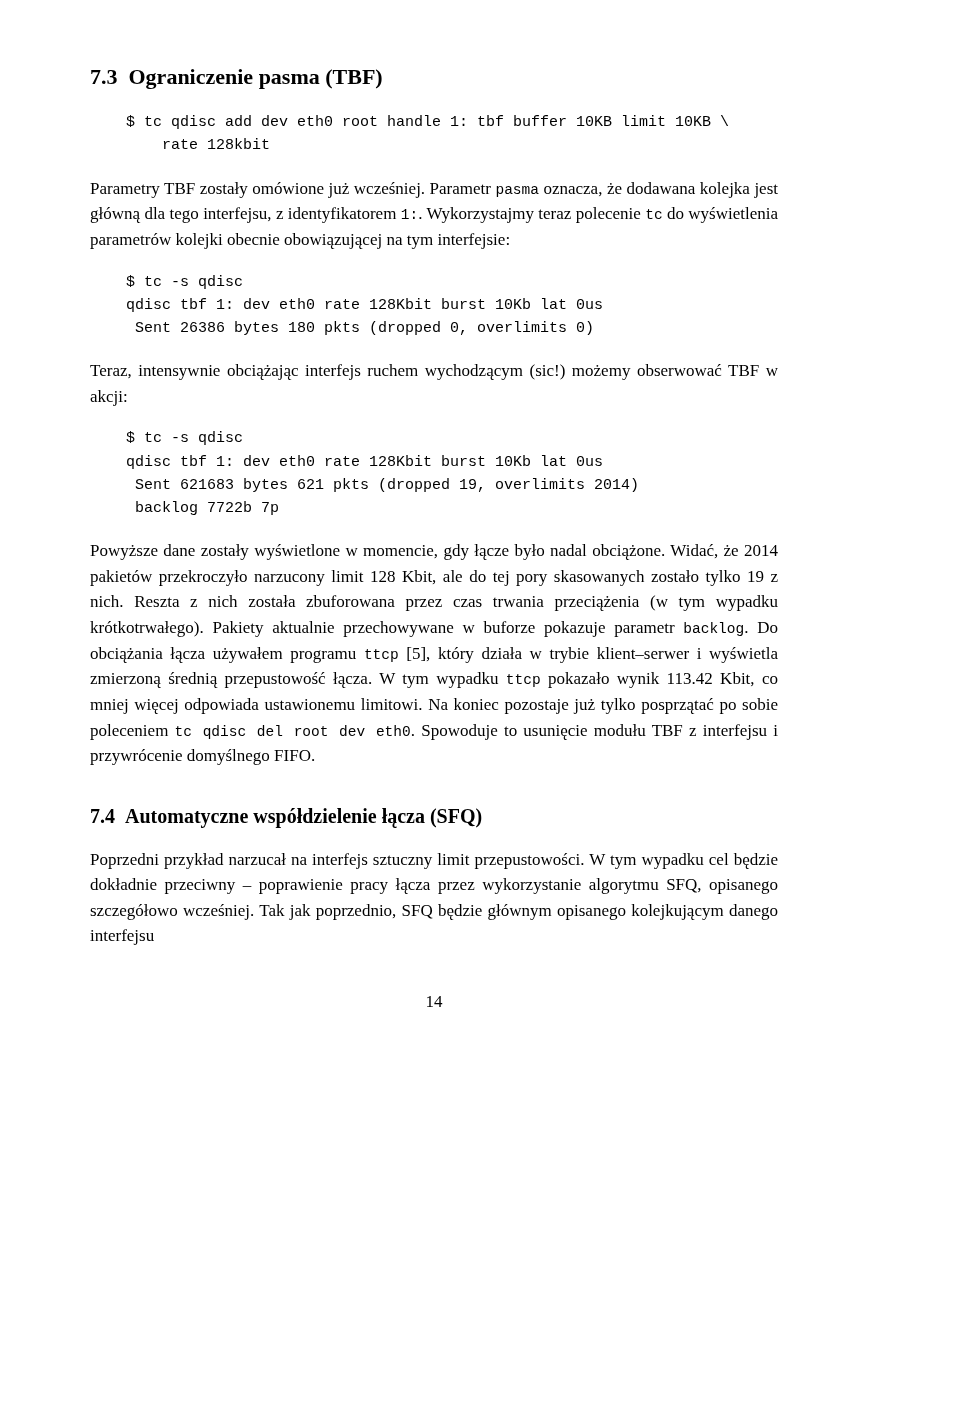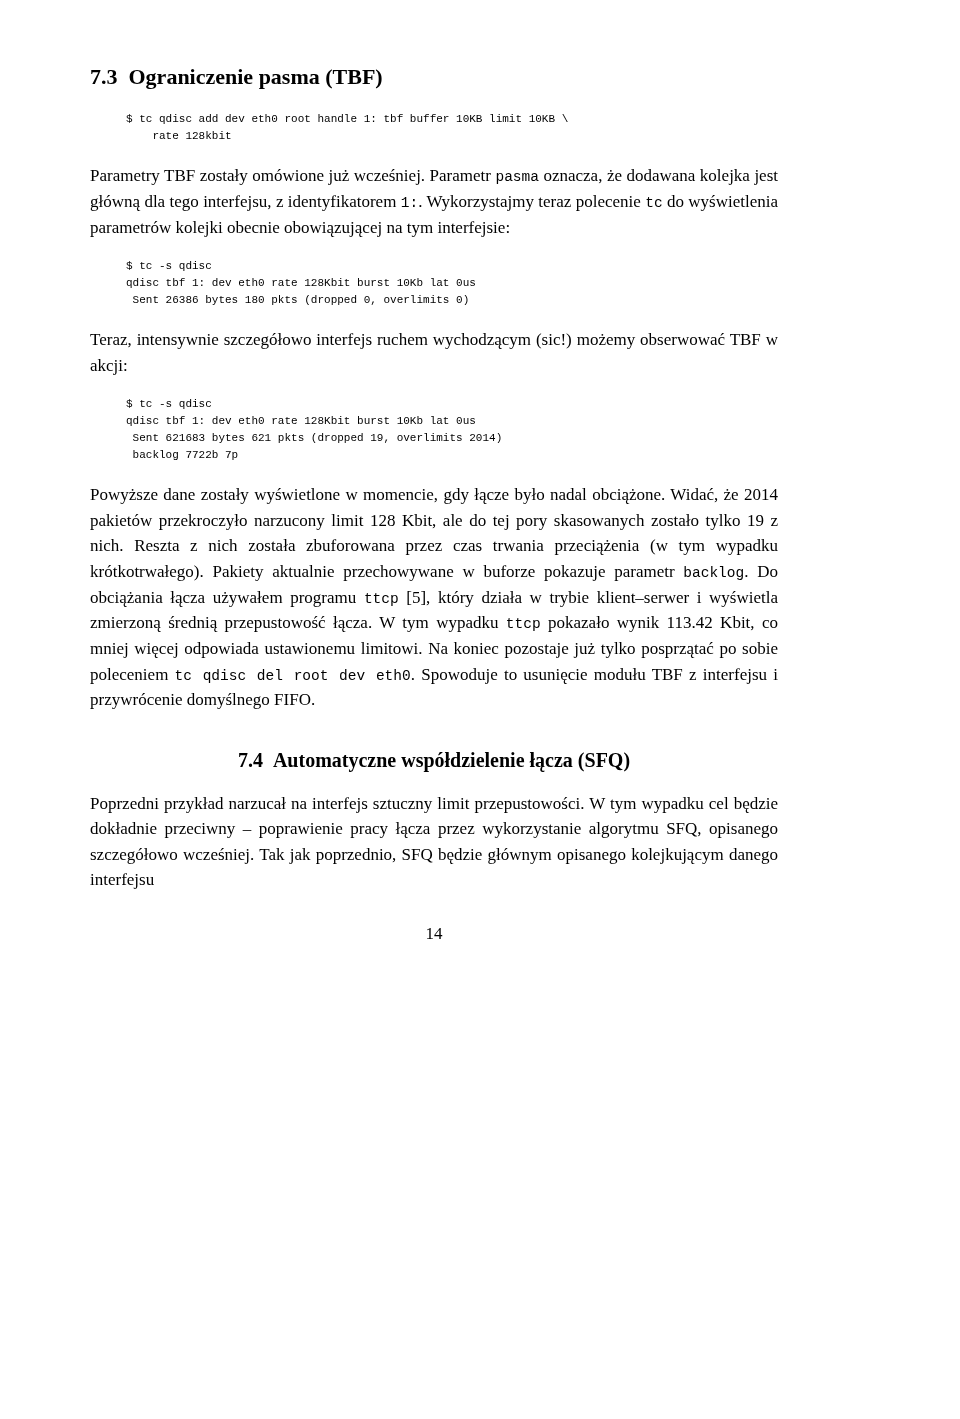--- a/index.html
+++ b/index.html
@@ -32,50 +32,49 @@
       margin-top: 0;
       font-family: "Times New Roman", Times, serif;
     }
 
     h3 {
       font-size: 20px;
       font-weight: bold;
       margin-bottom: 16px;
       margin-top: 32px;
       font-family: "Times New Roman", Times, serif;
-      text-align: center;
     }
 
     p {
       margin-bottom: 14px;
       text-align: justify;
       hyphens: auto;
     }
 
     code, .mono {
       font-family: "Courier New", Courier, monospace;
       font-size: 14.5px;
     }
 
     .code-block {
       font-family: "Courier New", Courier, monospace;
-      font-size: 11px;
+      font-size: 15px;
       background: #ffffff;
       margin: 18px 0 18px 36px;
       line-height: 1.55;
       white-space: pre;
     }
 
     em {
       font-style: italic;
     }
 
     .page-number {
       text-align: center;
-      margin-top: 28px;
+      margin-top: 40px;
       font-size: 17px;
     }
   </style>
 </head>
 <body>
 
 <div class="page">
 
   <h2>
     <span>7.3</span>
@@ -88,21 +87,21 @@
 
   <p>
     Parametry TBF zostały omówione już wcześniej. Parametr <code>pasma</code> oznacza, że do­dawana kolejka jest główną dla tego interfejsu, z identyfikatorem <code>1:</code>. Wykorzystajmy teraz polecenie <code>tc</code> do wyświetlenia parametrów kolejki obecnie obowiązującej na tym interfejsie:
   </p>
 
   <div class="code-block">$ tc -s qdisc
 qdisc tbf 1: dev eth0 rate 128Kbit burst 10Kb lat 0us
  Sent 26386 bytes 180 pkts (dropped 0, overlimits 0)</div>
 
   <p>
-    Teraz, intensywnie szczegółowo interfejs ruchem wychodzącym (sic!) możemy ob­serwować TBF w akcji:
+    Teraz, intensywnie obciążając interfejs ruchem wychodzącym (sic!) możemy ob­serwować TBF w akcji:
   </p>
 
   <div class="code-block">$ tc -s qdisc
 qdisc tbf 1: dev eth0 rate 128Kbit burst 10Kb lat 0us
  Sent 621683 bytes 621 pkts (dropped 19, overlimits 2014)
  backlog 7722b 7p</div>
 
   <p>
     Powyższe dane zostały wyświetlone w momencie, gdy łącze było nadal obcią­żone. Widać, że 2014 pakietów przekroczyło narzucony limit 128 Kbit, ale do tej pory skasowanych zostało tylko 19 z nich. Reszta z nich została zbuforowana przez czas trwania przeciążenia (w tym wypadku krótkotrwałego). Pakiety aktualnie prze­chowywane w buforze pokazuje parametr <code>backlog</code>. Do obciążania łącza używałem programu <code>ttcp</code> [5], który działa w trybie klient–serwer i wyświetla zmierzoną średnią przepustowość łącza. W tym wypadku <code>ttcp</code> pokazało wynik 113.42 Kbit, co mniej więcej odpowiada ustawionemu limitowi. Na koniec pozostaje już tylko posprzątać po sobie poleceniem <code>tc qdisc del root dev eth0</code>. Spowoduje to usunięcie modułu TBF z interfejsu i przywrócenie domyślnego FIFO.
   </p>

